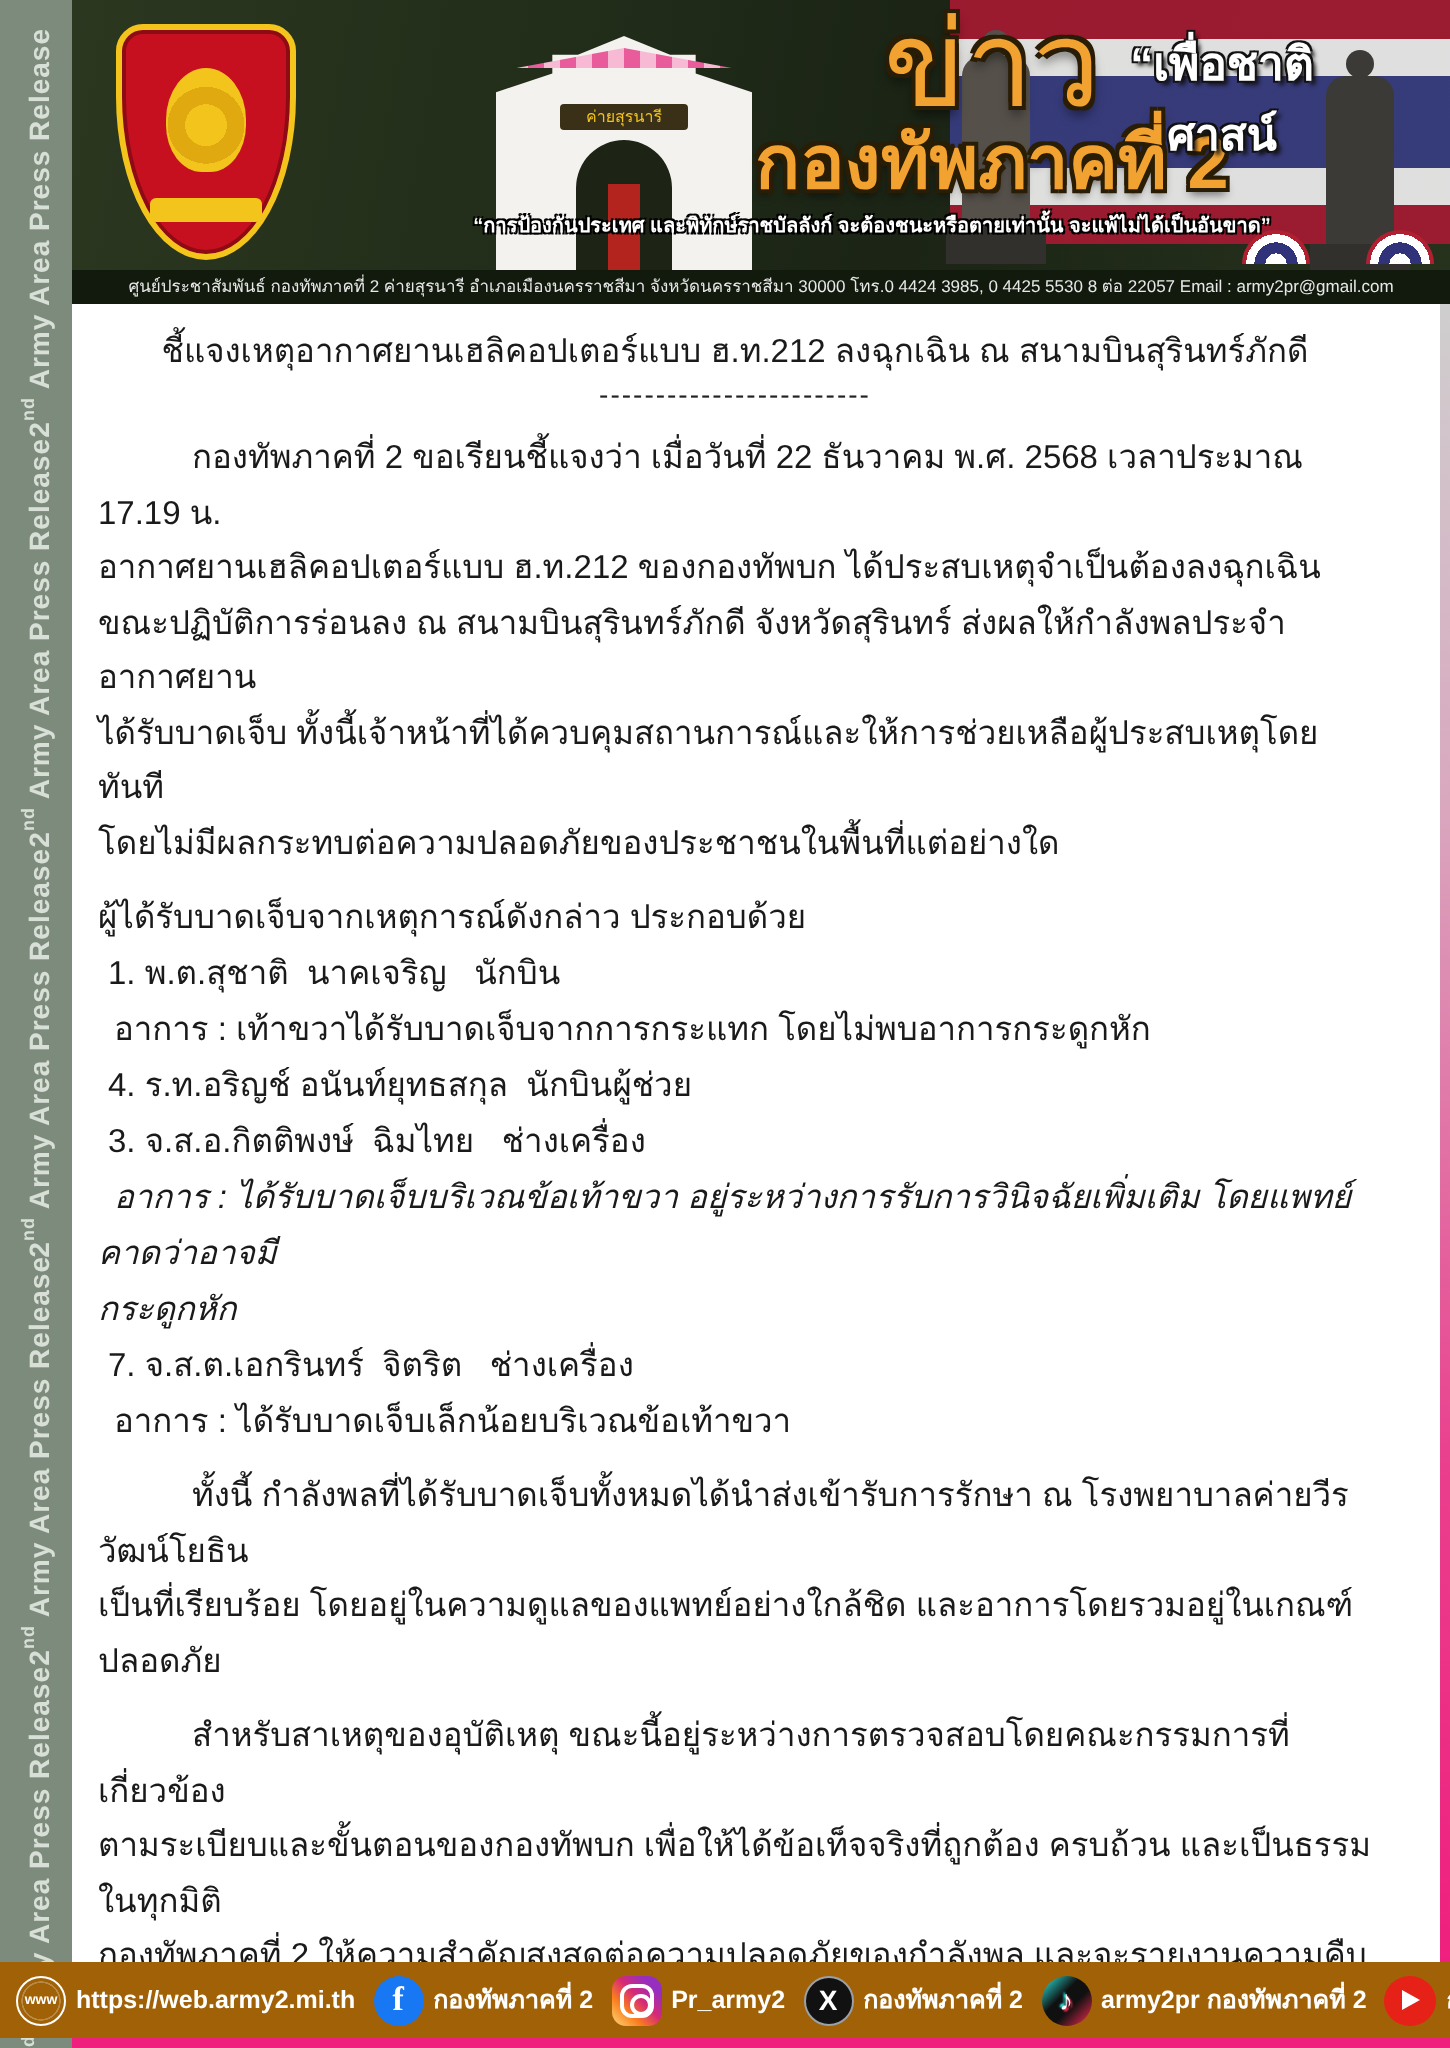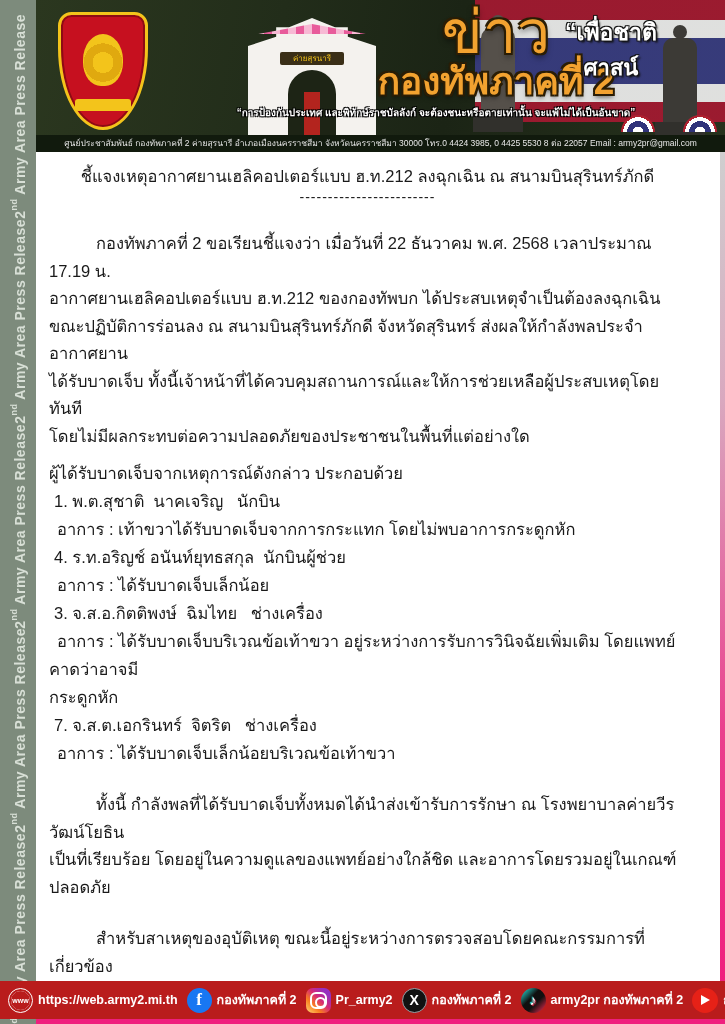--- a/index.html
+++ b/index.html
@@ -58,33 +58,33 @@
   .motto { position:absolute; left:150px; bottom:32px; width:500px; text-align:center; color:#fff;
            font-size:10px; font-weight:bold; z-index:3;
            text-shadow:-1px -1px 0 #000, 1px -1px 0 #000, -1px 1px 0 #000, 1px 1px 0 #000; }
   .contact-bar { position:absolute; left:0; bottom:0; width:100%; height:17px; background:#111a0d;
                  color:#e8e8e8; font-size:8.5px; text-align:center; line-height:17px; z-index:4; white-space:nowrap; }
 
   
   .doc { position:absolute; left:36px; top:152px; width:684px; padding:12px 34px 0 13px; color:#1a1a1a; }
   .doc-title { text-align:center; font-weight:normal; font-size:16.5px; line-height:24px; }
   .doc-sep { text-align:center; font-size:14px; letter-spacing:1px; line-height:18px; color:#222; }
-  .para { font-size:16.5px; line-height:27.5px; white-space:pre-line; text-indent:47px; margin-top:24px; }
+  .para { font-size:16.5px; line-height:27.5px; white-space:pre-line; text-indent:47px; margin-top:10px; }
   .injured-heading { font-size:16.5px; line-height:27px; margin-top:10px; }
   .injured-list { margin-top:0; }
   .inj-name { font-size:16.5px; line-height:28px; white-space:pre-wrap; padding-left:5px; }
   .inj-cond { font-size:16.5px; line-height:28px; white-space:pre-line; padding-left:8px; }
-  .inj-cond.wrapless { padding-left:0; text-indent:8px; }
+  .inj-cond.wrapless { padding-left:0; text-indent:8px;font-style:italic; }
 
   
   .edge-right { position:absolute; right:0; top:150px; width:5px; height:833px;
                 background:linear-gradient(180deg,#cfcfcf 0%,#d9a8bf 30%,#ea3f8d 70%,#ef1f7e 100%); }
 
   
-  .footer { position:absolute; left:0; bottom:5px; width:725px; height:38px; background:#b91c1c;
+  .footer { position:absolute; left:0; bottom:5px; width:725px; height:38px; background:#a16207;
             display:flex; align-items:center; gap:9px; padding:0 8px; z-index:5; }
   .f-item { display:flex; align-items:center; gap:5px; color:#fff; font-size:12.5px; font-weight:bold; white-space:nowrap; }
   .icon { display:inline-flex; align-items:center; justify-content:center; flex:none; }
   .globe { width:25px; height:25px; border:1.5px solid #fff; border-radius:50%; color:#fff; font-size:7px; font-weight:bold;
            background:radial-gradient(circle, transparent 55%, rgba(255,255,255,.25) 56% 60%, transparent 61%); }
   .fb { width:25px; height:25px; border-radius:50%; background:#1877f2; color:#fff; font-size:17px; font-weight:bold;
         font-family:"Liberation Serif",serif; }
   .ig { width:25px; height:25px; border-radius:7px; background:linear-gradient(45deg,#feda75 0%,#fa7e1e 30%,#d62976 55%,#962fbf 80%);
         position:relative; }
   .ig::before { content:""; position:absolute; inset:4px; border:2px solid #fff; border-radius:6px; }
@@ -144,21 +144,20 @@
 ได้รับบาดเจ็บ ทั้งนี้เจ้าหน้าที่ได้ควบคุมสถานการณ์และให้การช่วยเหลือผู้ประสบเหตุโดยทันที
 โดยไม่มีผลกระทบต่อความปลอดภัยของประชาชนในพื้นที่แต่อย่างใด</div>
     <div class="injured-heading">ผู้ได้รับบาดเจ็บจากเหตุการณ์ดังกล่าว ประกอบด้วย</div>
     <div class="injured-list">
       <div>
         <div class="inj-name">1. พ.ต.สุชาติ  นาคเจริญ   นักบิน</div>
         <div class="inj-cond">อาการ : เท้าขวาได้รับบาดเจ็บจากการกระแทก โดยไม่พบอาการกระดูกหัก</div>
       </div>
       <div>
         <div class="inj-name">4. ร.ท.อริญช์ อนันท์ยุทธสกุล  นักบินผู้ช่วย</div>
-        <div class="inj-cond">อาการ : ได้รับบาดเจ็บเล็กน้อย</div>
       </div>
       <div>
         <div class="inj-name">3. จ.ส.อ.กิตติพงษ์  ฉิมไทย   ช่างเครื่อง</div>
         <div class="inj-cond wrapless">อาการ : ได้รับบาดเจ็บบริเวณข้อเท้าขวา อยู่ระหว่างการรับการวินิจฉัยเพิ่มเติม โดยแพทย์คาดว่าอาจมี
 กระดูกหัก</div>
       </div>
       <div>
         <div class="inj-name">7. จ.ส.ต.เอกรินทร์  จิตริต   ช่างเครื่อง</div>
         <div class="inj-cond">อาการ : ได้รับบาดเจ็บเล็กน้อยบริเวณข้อเท้าขวา</div>
       </div>

